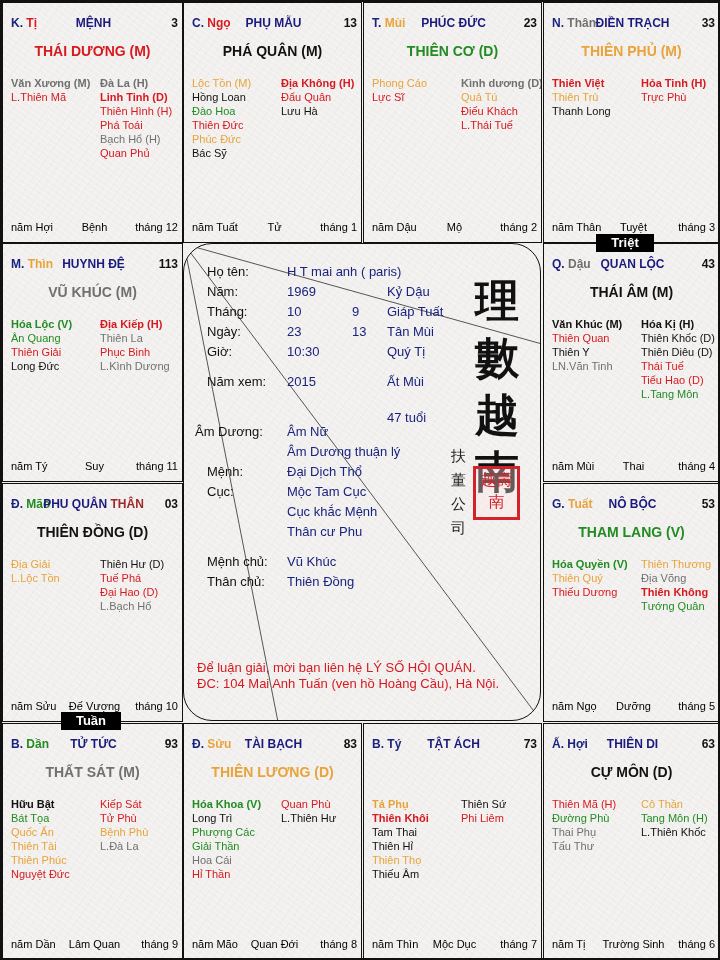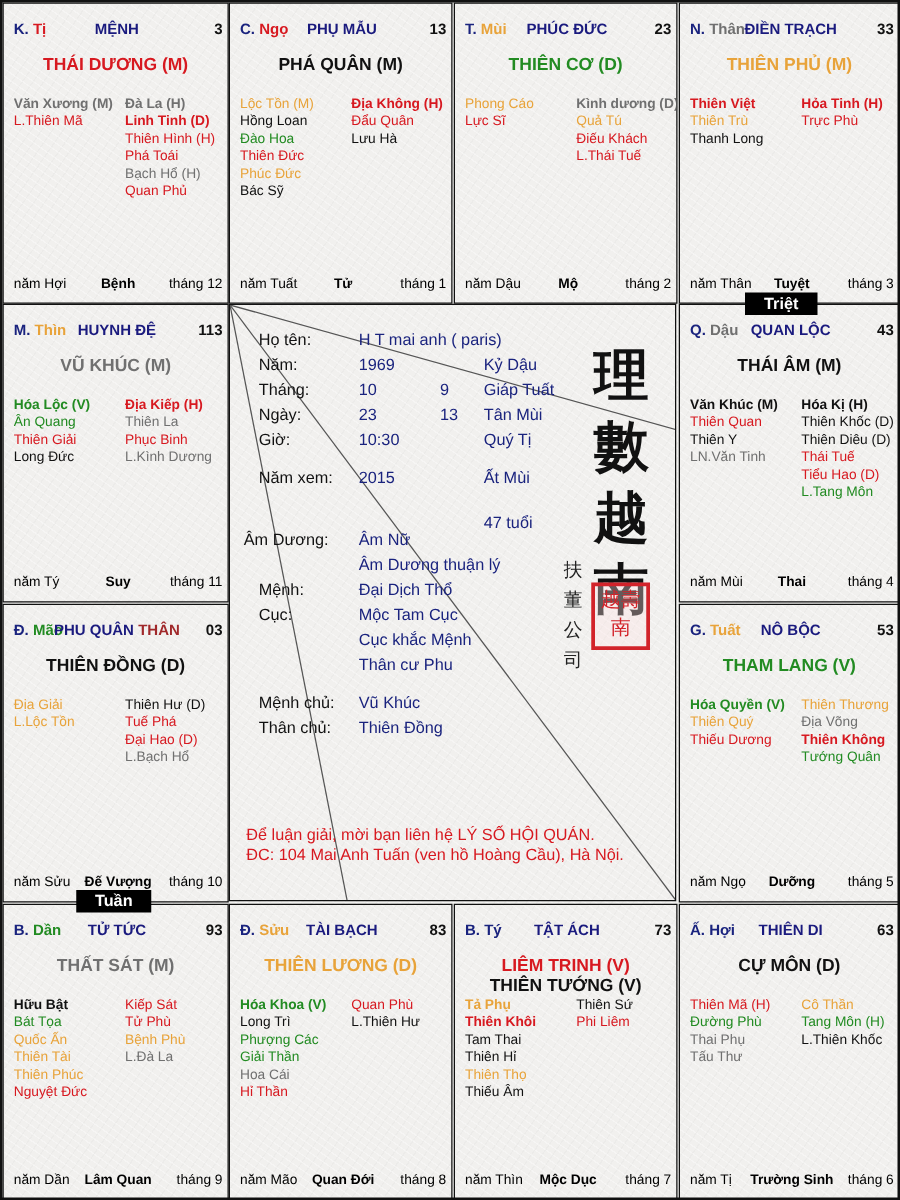--- a/index.html
+++ b/index.html
@@ -36,28 +36,28 @@
     text-align: center; font-weight: bold; font-size: 14px; line-height: 16px;
   }
   .cols { position: absolute; left: 8px; right: 4px; top: 73px; }
   .col { position: absolute; top: 0; font-size: 11px; line-height: 14px; white-space: nowrap; }
   .col.l { left: 0; }
   .col.r { left: 89px; }
   .col div { height: 14px; }
   .b { font-weight: bold; }
   .ftr { position: absolute; left: 8px; right: 4px; bottom: 7px; height: 14px; font-size: 11px; }
   .ftr .yr { position: absolute; left: 0; }
-  .ftr .st { position: absolute; left: 0; right: 0; text-align: center; font-weight: bold; }
+  .ftr .st { position: absolute; left: 0; right: 0; text-align: center; font-weight: normal; }
   .ftr .mo { position: absolute; right: 0; }
   .tag {
     position: absolute; background: #000; color: #fff; font-weight: bold;
     font-size: 13px; text-align: center; line-height: 17px; height: 18px; z-index: 5;
   }
   .center {
-    position: absolute; left: 181px; top: 241px; width: 358px; height: 478px;
+    position: absolute; left: 181px; top: 241px; width: 358px; height: 478px; border-radius: 29px;
   }
   .ci { position: absolute; font-size: 13px; line-height: 20px; color: #111; }
   .ad { position: absolute; left: 13px; top: 416px; font-size: 13px; line-height: 16px; font-weight: normal; color: #d71920; white-space: nowrap; }
   .calli {
     position: absolute; left: 283px; top: 28px; width: 60px;
     font-family: "DejaVu Serif", serif; font-size: 44px; font-weight: bold;
     line-height: 57px; color: #111; text-align: center;
   }
   .calli-small {
     position: absolute; left: 267px; top: 200px; width: 18px;
@@ -361,24 +361,20 @@
           <span class="yr">năm Mão</span>
           <span class="st">Quan Đới</span>
           <span class="mo">tháng 8</span>
         </div>
       </div>
       <div class="cell" style="left: 361px; top: 721px; width: 179px; height: 237px;">
         <div class="hdr">
           <span class="branch"><span class="pre">B.</span> <span style="color:#1a237e">Tý</span></span>
           <span class="palace"><span>TẬT ÁCH</span></span>
           <span class="num">73</span>
-        </div>
-        <div class="major">
-          <div style="color:#d71920">LIÊM TRINH (V)</div>
-          <div style="color:#111111">THIÊN TƯỚNG (V)</div>
         </div>
         <div class="cols" style="top:73px">
           <div class="col l">
             <div class="b" style="color:#e8a33a">Tả Phụ</div>
             <div class="b" style="color:#d71920">Thiên Khôi</div>
             <div class="" style="color:#111111">Tam Thai</div>
             <div class="" style="color:#111111">Thiên Hỉ</div>
             <div class="" style="color:#e8a33a">Thiên Thọ</div>
             <div class="" style="color:#111111">Thiếu Âm</div>
           </div>

